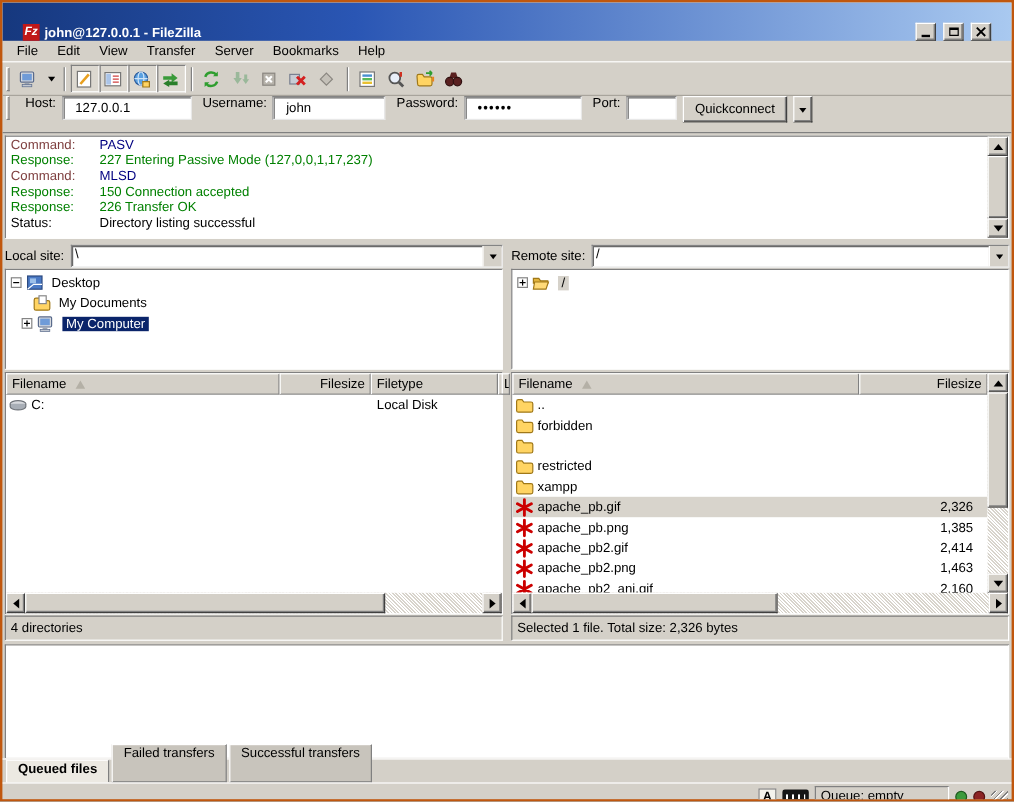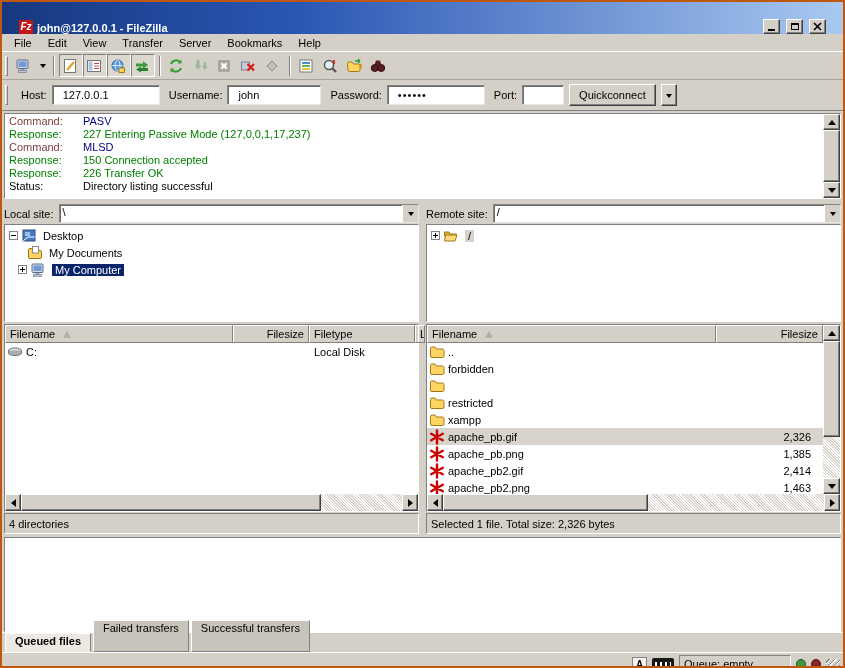--- a/index.html
+++ b/index.html
@@ -25,21 +25,21 @@
   
   .toolbar{height:28px;flex:0 0 auto;display:flex;align-items:center;padding:1px 2px;border-bottom:1px solid #a8a49c}
   .gripper{width:3px;height:20px;border:1px solid;border-color:#fff #808080 #808080 #fff;margin:0 4px 0 1px;flex:0 0 auto}
   .tbtn{width:24px;height:23px;display:flex;align-items:center;justify-content:center;flex:0 0 auto}
   .tbtn.pressed{border:1px solid;border-color:#808080 #fff #fff #808080;background:#dcd8d0}
   .dropbtn{width:13px;height:23px;display:flex;align-items:center;justify-content:center;flex:0 0 auto}
   .tsep{width:2px;height:20px;border-left:1px solid #808080;border-right:1px solid #fff;margin:0 4px;flex:0 0 auto}
   .tri-d{width:0;height:0;border:3px solid transparent;border-top:4px solid #000;margin-top:4px}
 
   
-  .quickbar{height:31px;flex:0 0 auto;display:flex;align-items:center;gap:5px;padding:0 2px;border-bottom:1px solid #808080}
+  .quickbar{height:31px;flex:0 0 auto;display:flex;align-items:flex-start;gap:5px;padding:0 2px;border-bottom:1px solid #808080}
   .qlabel{white-space:nowrap;margin-left:4px}
   .tfield{background:#fff;border:1px solid;border-color:#848484 #e8e8e8 #e8e8e8 #848484;box-shadow:inset 1px 1px 0 #6a6a6a;
           height:20px;display:flex;align-items:center;padding:0 10px;overflow:hidden;white-space:nowrap}
   .f-host{width:108px}.f-user{width:94px}.f-pass{width:98px;letter-spacing:1px}.f-port{width:42px}
   .btn{background:#d4d0c8;border:1px solid;border-color:#fff #404040 #404040 #fff;box-shadow:inset -1px -1px 0 #808080;
        height:22px;display:flex;align-items:center;justify-content:center;padding:0 9px;white-space:nowrap}
   .btn-drop{width:16px;padding:0}
 
   
   .logpanel{height:86px;flex:0 0 auto;margin:2px;background:#fff;border:1px solid;border-color:#808080 #fff #fff #808080;display:flex}
@@ -65,21 +65,21 @@
   .tri-r2{width:0;height:0;border:4px solid transparent;border-left:5px solid #000;margin-left:4px}
 
   
   .panes{height:333px;flex:0 0 auto;display:flex;padding:2px 2px 0}
   .pane{flex:1;display:flex;flex-direction:column;min-width:0}
   .vsplit{width:7px;flex:0 0 auto}
   .sitebar{height:21px;flex:0 0 auto;display:flex;align-items:center;gap:5px;padding:1px 0}
   .combo{flex:1;height:19px;display:flex;background:#fff;border:1px solid;border-color:#848484 #e8e8e8 #e8e8e8 #848484;box-shadow:inset 1px 1px 0 #6a6a6a}
   .combo-text{flex:1;padding:1px 3px;overflow:hidden;white-space:nowrap}
   .combo-btn{width:16px;background:#d4d0c8;border-left:1px solid #fff;display:flex;align-items:center;justify-content:center}
-  .treepanel{height:98px;flex:0 0 auto;background:#fff;border:1px solid;border-color:#808080 #fff #fff #808080;
+  .treepanel{height:84px;flex:0 0 auto;background:#fff;border:1px solid;border-color:#808080 #fff #fff #808080;
              padding:2px 1px;margin-bottom:2px;overflow:hidden}
   .trow{height:17px;display:flex;align-items:center;gap:3px;padding-left:3px;white-space:nowrap}
   .ind1{padding-left:21px}
   .expbox{width:9px;height:9px;border:1px solid #848484;background:#fff;position:relative;flex:0 0 auto}
   .expbox::before{content:"";position:absolute;left:1px;top:3px;width:5px;height:1px;background:#000}
   .expbox.plus::after{content:"";position:absolute;left:3px;top:1px;width:1px;height:5px;background:#000}
   .sel-dark{background:#0a246a;color:#fff;padding:0 3px}
   .sel-light{background:#d6d2ca;padding:0 3px}
 
   .listpanel{flex:1;display:flex;flex-direction:column;background:#fff;border:1px solid;border-color:#808080 #fff #fff #808080;min-height:0}

